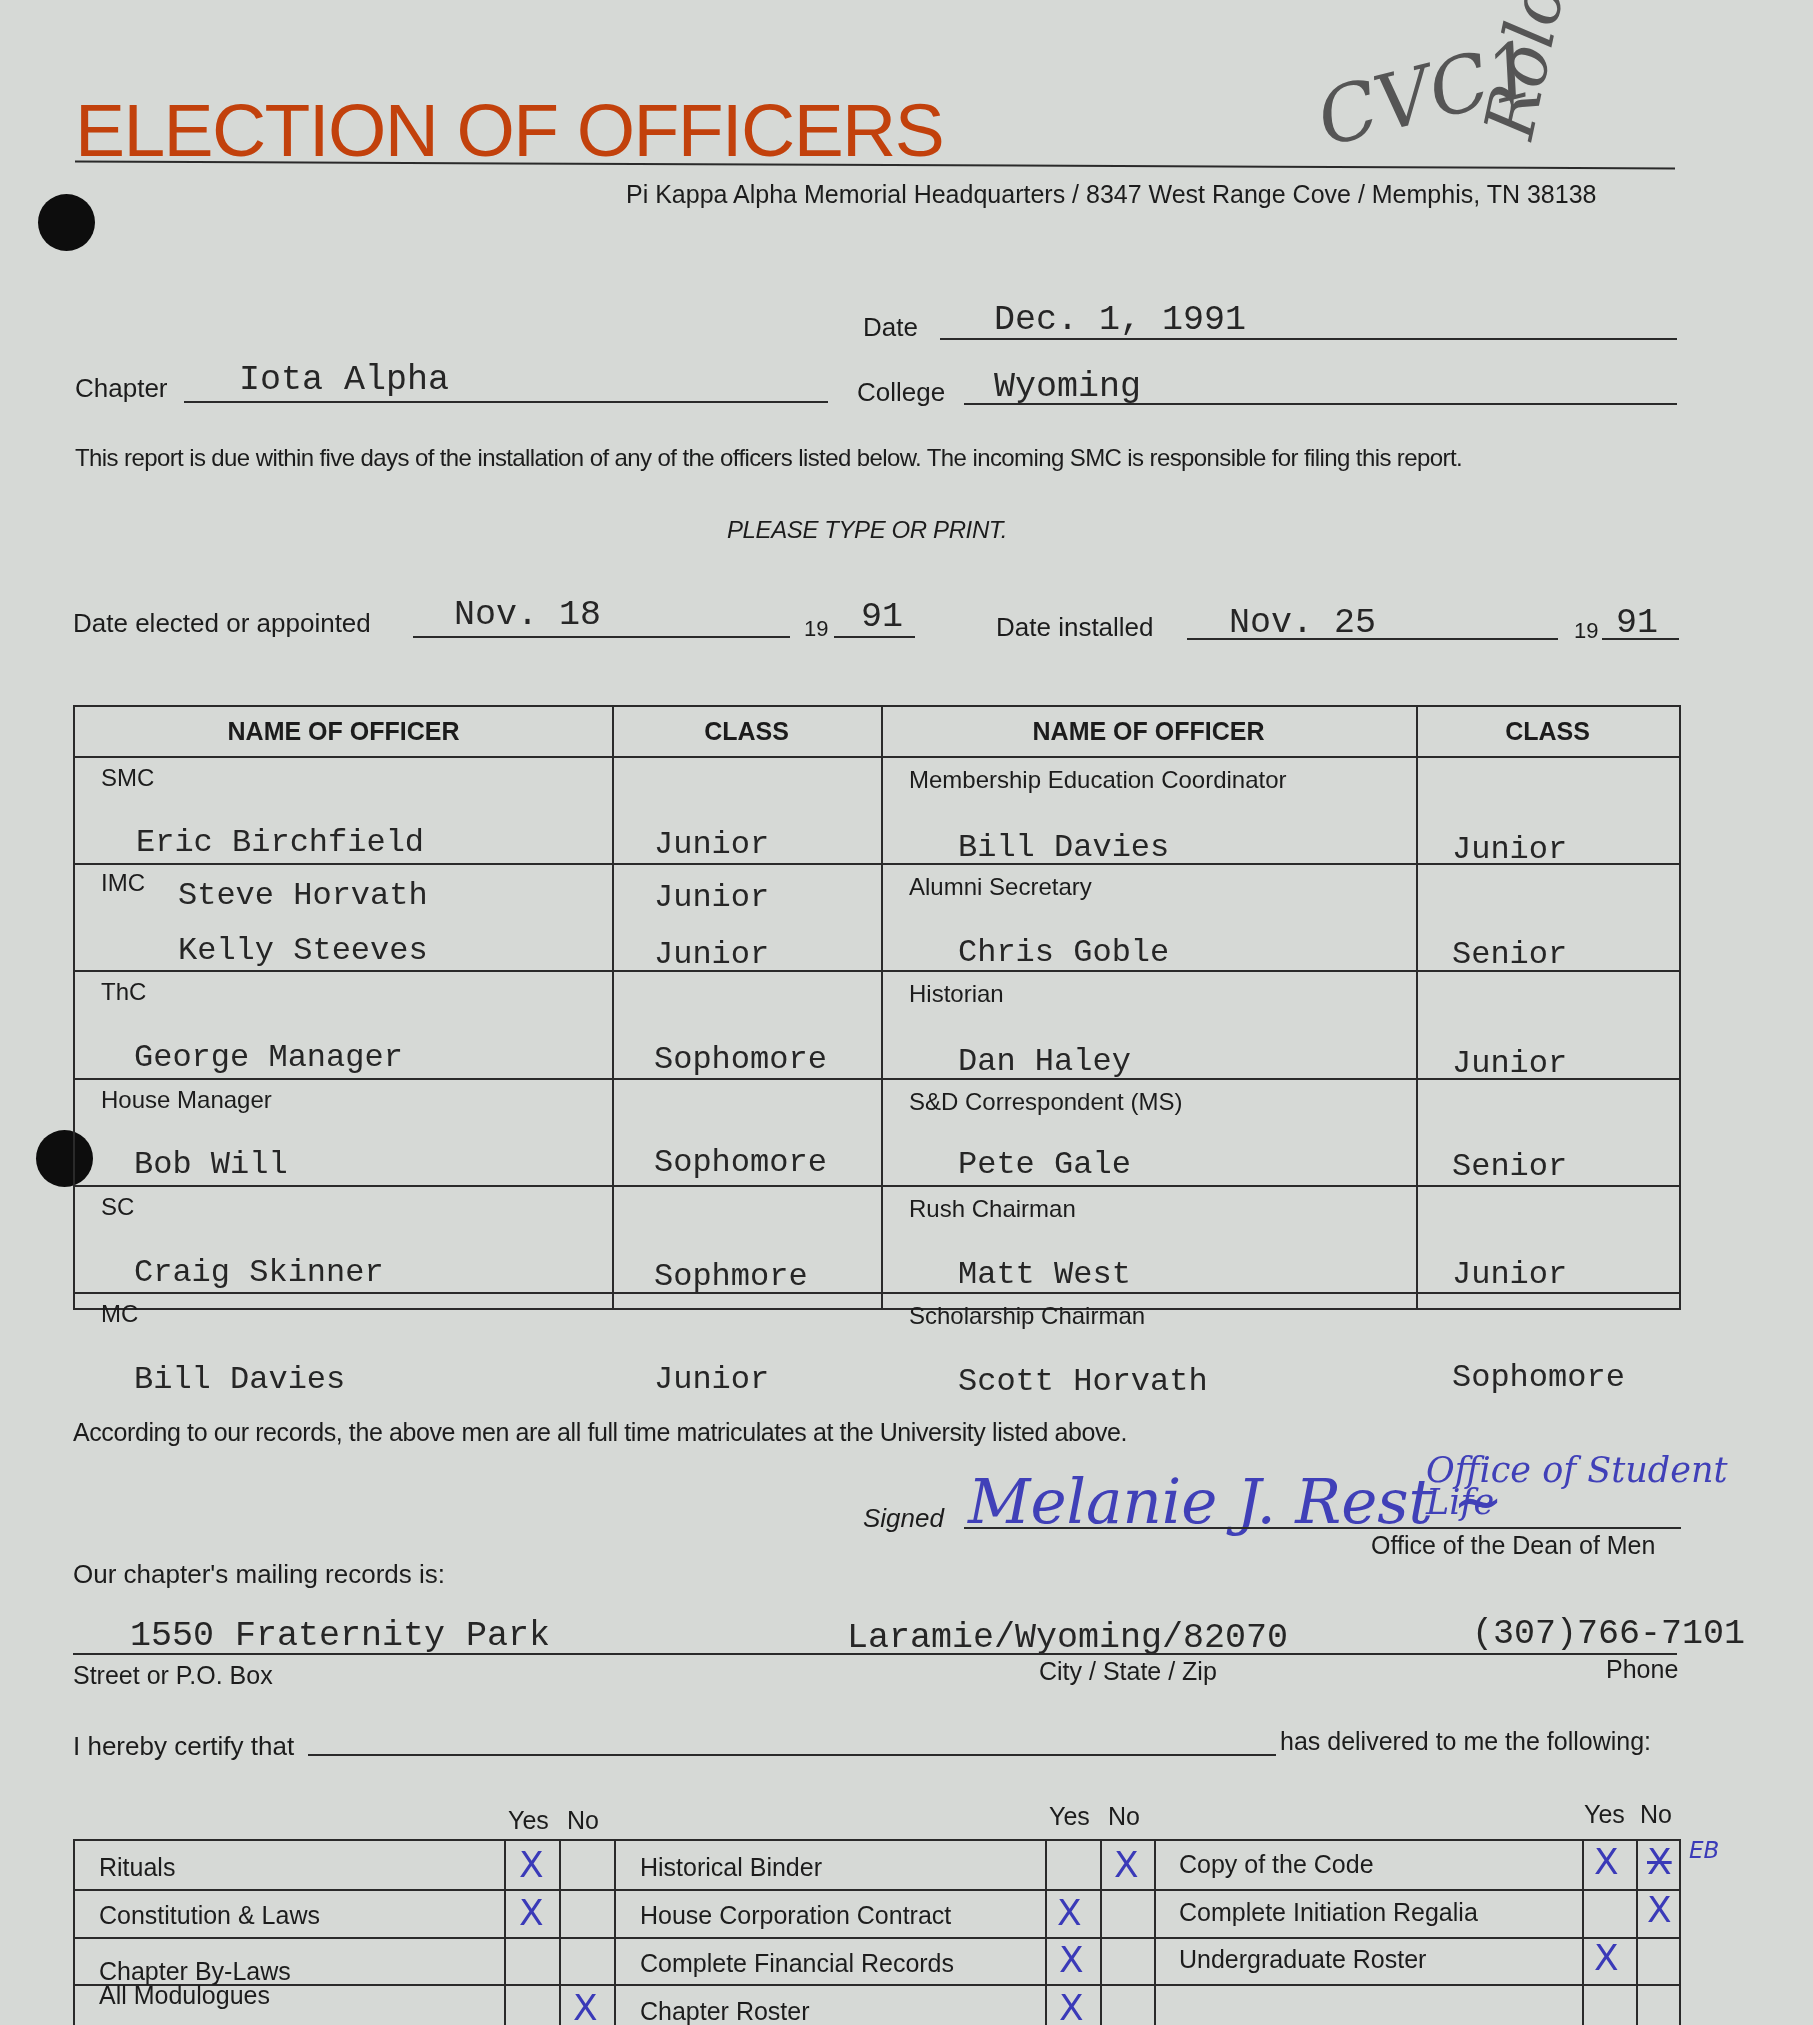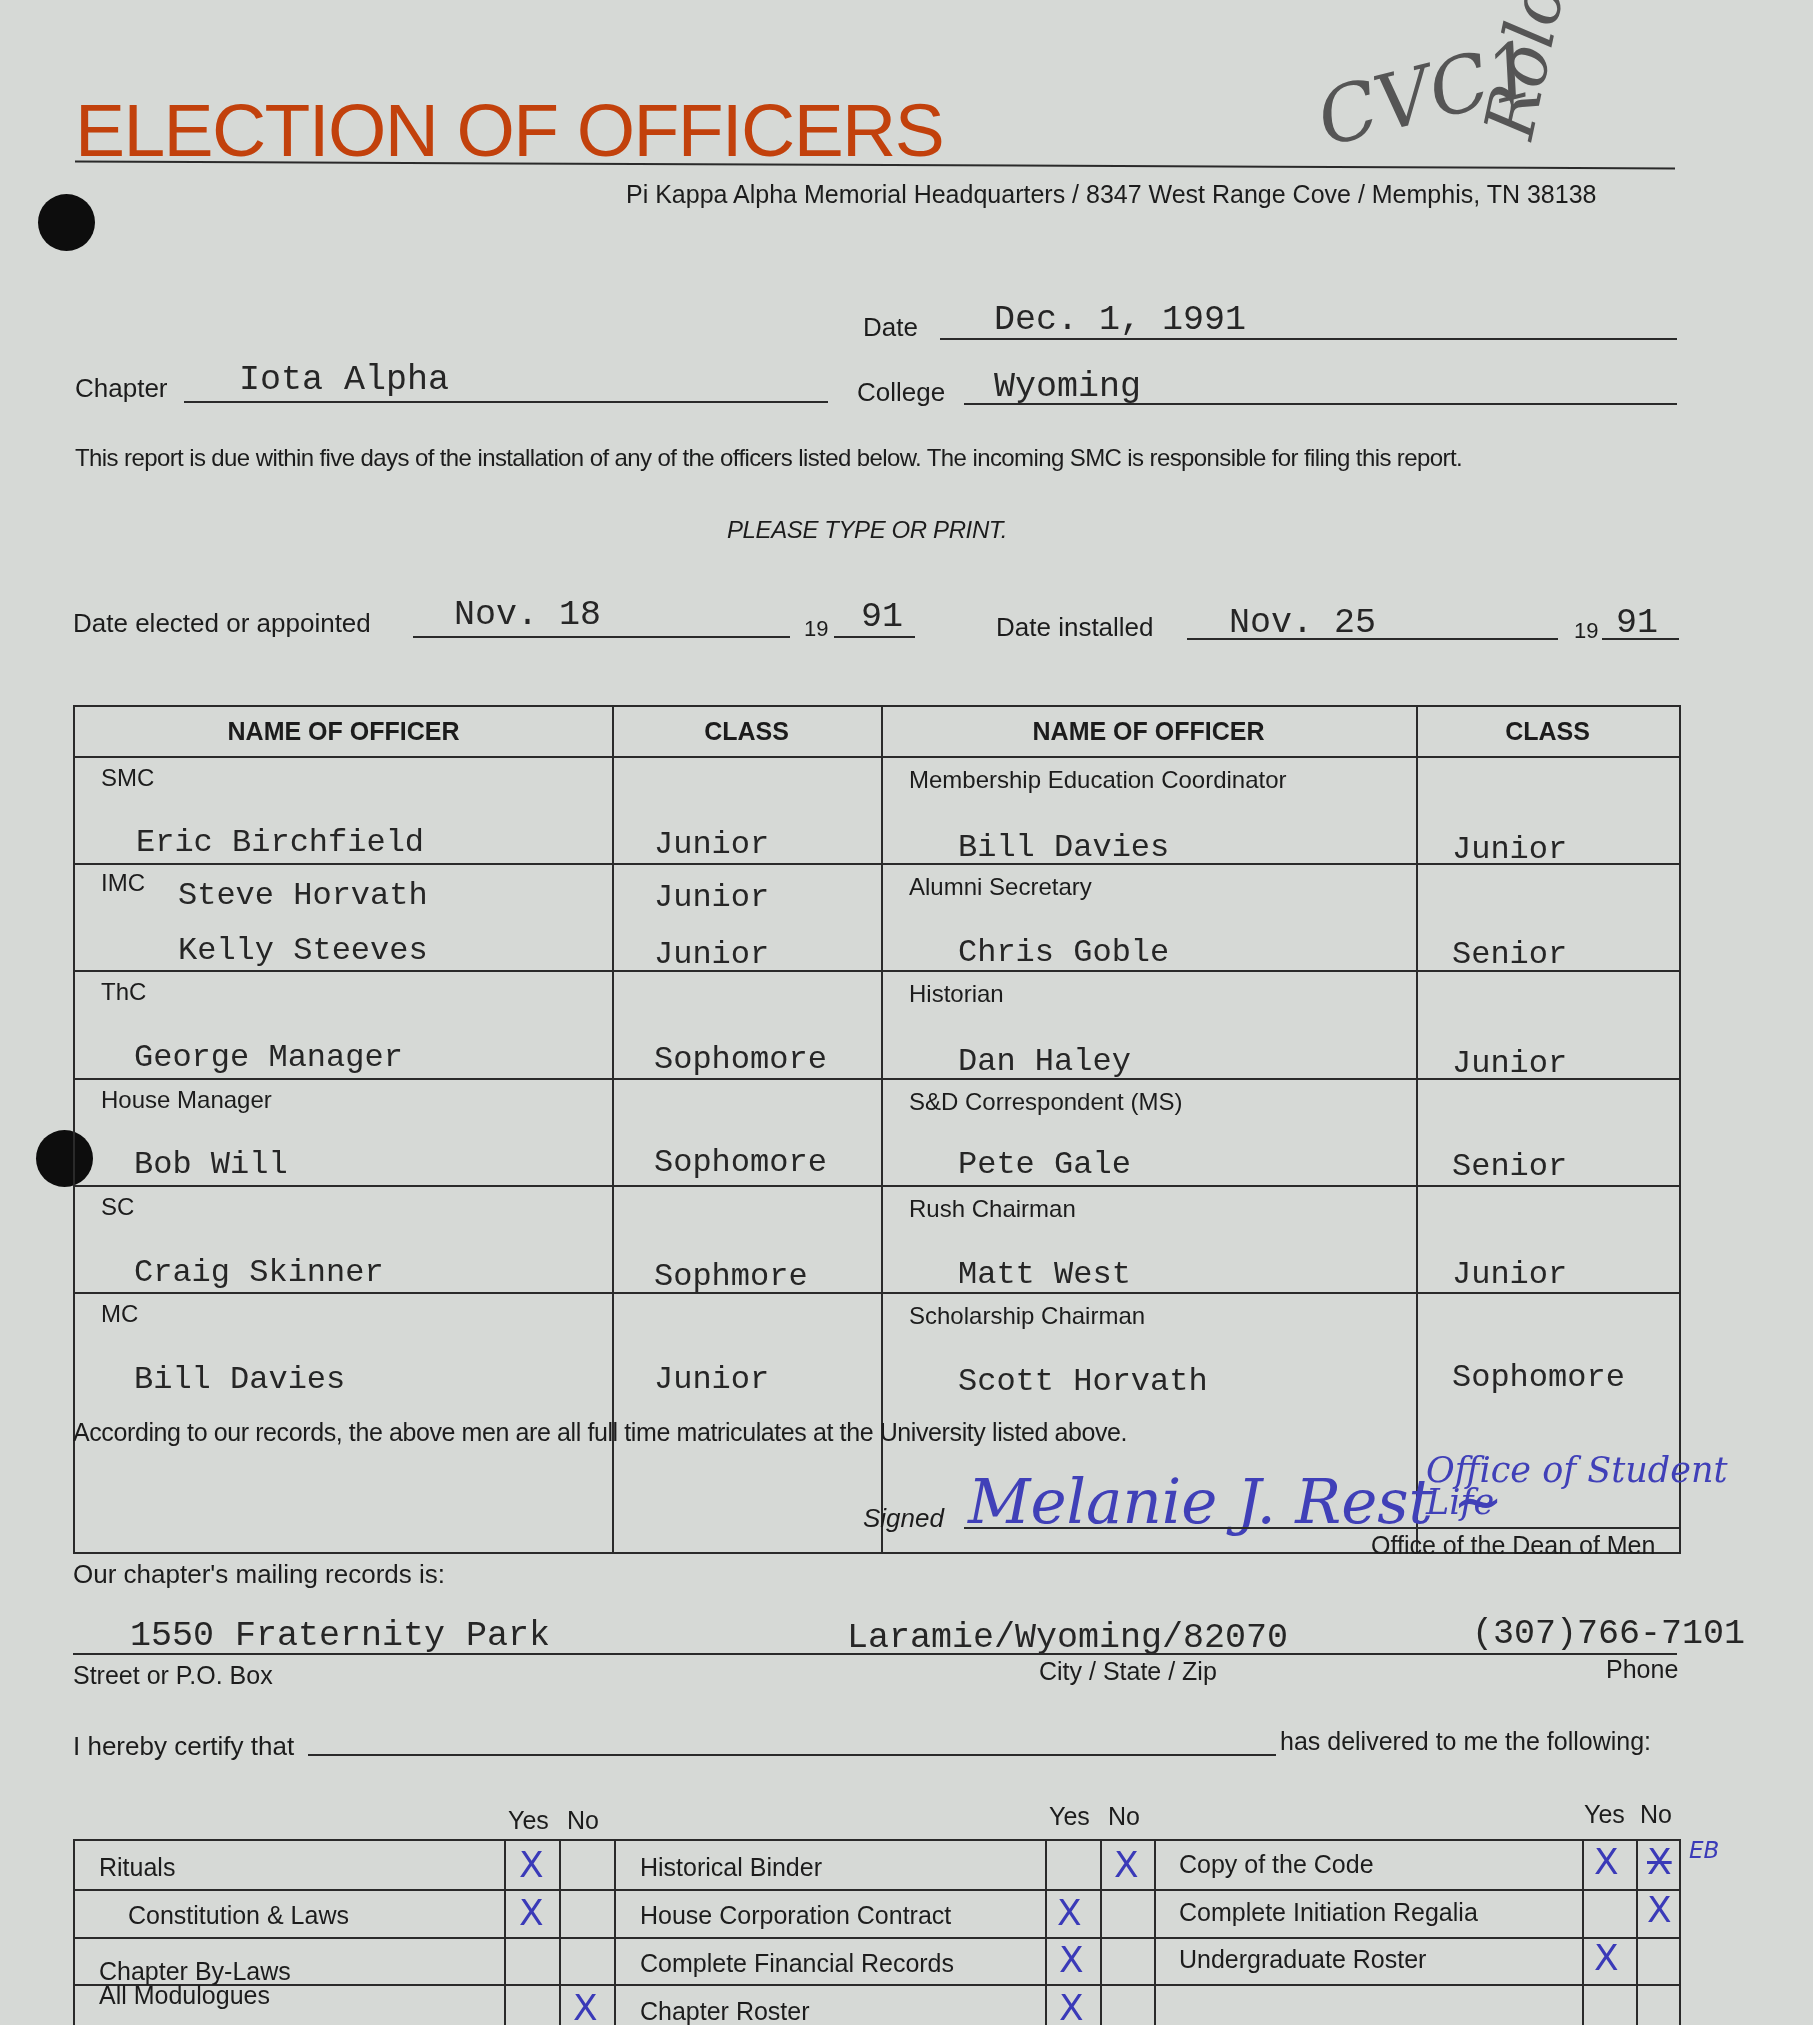--- a/index.html
+++ b/index.html
@@ -9,21 +9,21 @@
     font-family: "Liberation Sans", sans-serif;
     color: #1c1c1c;
   }
   .abs { position: absolute; }
   .mono { font-family: "Liberation Mono", "DejaVu Sans Mono", monospace; color: #262626; }
   .hand { font-family: "DejaVu Serif", serif; font-style: italic; }
   .rule { position: absolute; height: 0; border-top: 2px solid #2a2a2a; }
   .hole { position: absolute; width: 57px; height: 57px; border-radius: 50%; background: #0d0d0d; }
 
   
-  .otable { position: absolute; left: 73px; top: 705px; width: 1608px; height: 849px;
+  .otable { position: absolute; left: 73px; top: 705px; width: 1608px; height: 605px;
             border: 2.4px solid #2a2a2a; box-sizing: border-box; }
   .ohead { position: absolute; top: 0; height: 49px; font-weight: bold; font-size: 25px;
            display: flex; align-items: center; justify-content: center; }
   .orow-line { position: absolute; left: 0; right: 0; border-top: 2px solid #2a2a2a; }
   .ocol-line { position: absolute; top: 0; bottom: 0; border-left: 2px solid #2a2a2a; }
   .olabel { position: absolute; font-size: 24px; }
   .oval { position: absolute; font-size: 32px; }
 
   
   .ctable { position: absolute; left: 73px; top: 1839px; width: 1608px; height: 239px;
@@ -174,21 +174,21 @@
   <div class="cline-v" style="left:1507px;"></div>
   <div class="cline-v" style="left:1561px;"></div>
   <div class="cline-v" style="left:1604px;"></div>
 
   <div class="cline-h" style="left:0; width:1606px; top:48px;"></div>
   <div class="cline-h" style="left:0; width:1606px; top:96px;"></div>
   <div class="cline-h" style="left:0; width:1606px; top:143px;"></div>
 
   <div class="citem" style="left:24px; top:12px;">Rituals</div>
   <div class="cmark" style="left:444px; top:3.2px;">X</div>
-  <div class="citem" style="left:24px; top:60px;margin-left:29px;">Constitution &amp; Laws</div>
+  <div class="citem" style="left:24px; top:60px;">Constitution &amp; Laws</div>
   <div class="cmark" style="left:444px; top:51px;">X</div>
   <div class="citem" style="left:24px; top:116px;">Chapter By-Laws</div>
   <div class="citem" style="left:24px; top:140px;">All Modulogues</div>
   <div class="cmark" style="left:498px; top:146px;">X</div>
 
   <div class="citem" style="left:565px; top:12px;">Historical Binder</div>
   <div class="cmark" style="left:1039px; top:3.2px;">X</div>
   <div class="citem" style="left:565px; top:60px;">House Corporation Contract</div>
   <div class="cmark" style="left:982px; top:51px;">X</div>
   <div class="citem" style="left:565px; top:108px;">Complete Financial Records</div>

